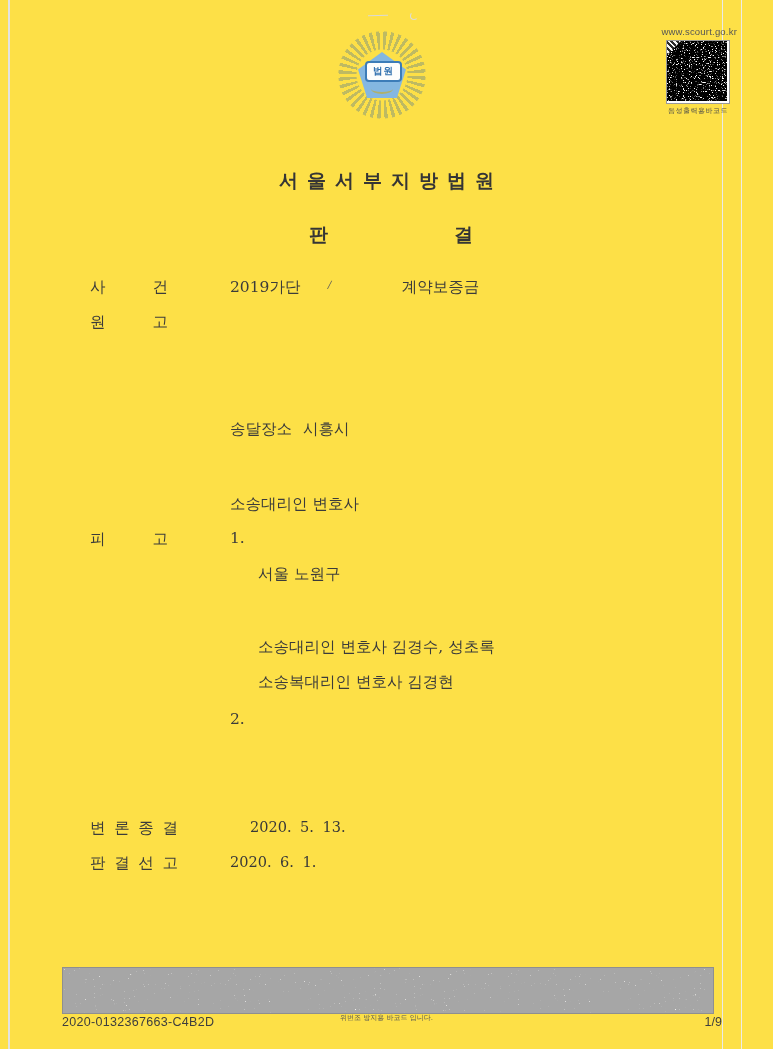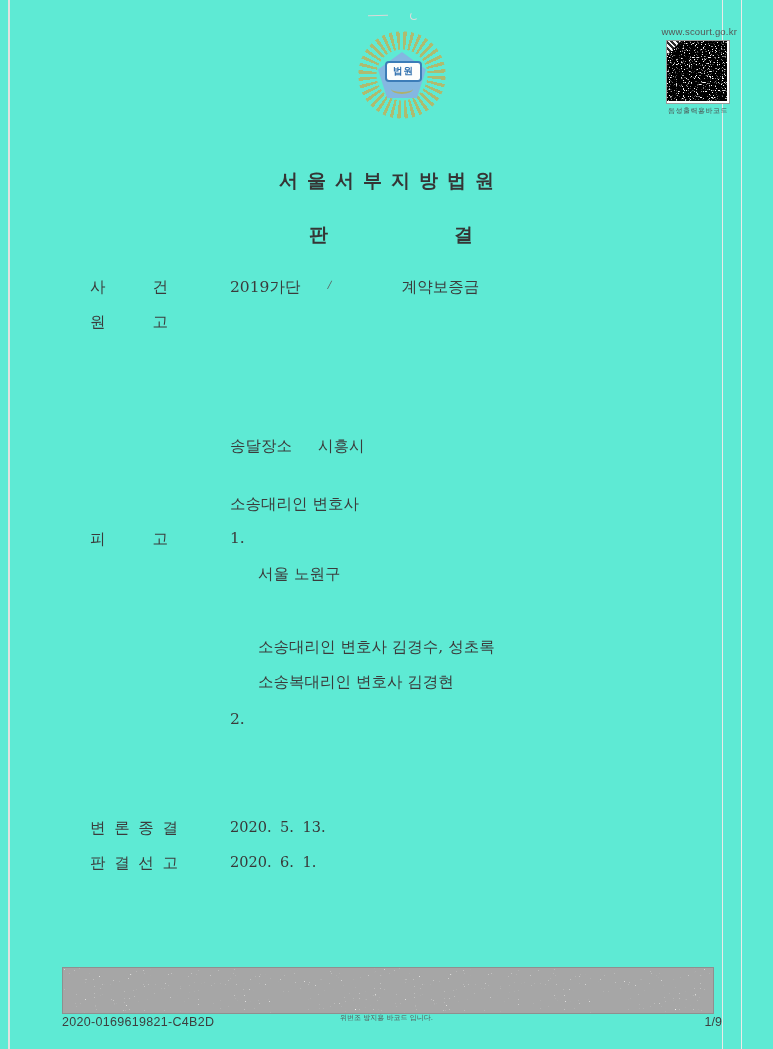--- a/index.html
+++ b/index.html
@@ -1,38 +1,38 @@
 <!DOCTYPE html>
 <html><head>
 <meta charset="utf-8">
 <style>
   html,body{margin:0;padding:0;background:#ffffff;}
   .page{
     position:relative;
     width:773px;height:1049px;
-    background:#5eead4;
+    background:#fde047;
     overflow:hidden;
     font-family:"DejaVu Serif","Liberation Serif",serif;
     color:#3b3b3b;
   }
   
   .scan-edge-left{position:absolute;left:8px;top:0;width:2px;height:1049px;background:#e2e2e0;}
   .scan-edge-r1{position:absolute;left:722px;top:0;width:1px;height:1049px;background:#eaeae8;}
   .scan-edge-r2{position:absolute;left:741px;top:0;width:1px;height:1049px;background:#edebe9;}
   .faint-mark1{position:absolute;left:368px;top:15px;width:20px;height:1px;background:#d9d9d7;transform:rotate(-2deg);}
   .faint-mark2{position:absolute;left:410px;top:12px;width:6px;height:6px;border:1px solid #dcdcda;border-right-color:transparent;border-top-color:transparent;border-radius:50%;}
 
   
   .site-url{position:absolute;right:36px;top:26px;font-family:"Liberation Sans",sans-serif;font-size:9.5px;color:#555;letter-spacing:.2px;}
   .qr-box{position:absolute;left:666px;top:40px;width:62px;height:62px;border:1px solid #9a9a9a;background:#fff;overflow:hidden;}
   .qr-corner{position:absolute;left:0;top:0;width:14px;height:14px;background:repeating-linear-gradient(45deg,#2a2a2a 0 2px,#f5f5f5 2px 4px);clip-path:polygon(0 0,100% 0,0 100%);}
   .qr-caption{position:absolute;left:656px;top:106px;width:84px;text-align:center;font-size:7px;color:#4a4a4a;letter-spacing:.5px;font-family:"DejaVu Sans",sans-serif;}
 
   
-  .emblem{position:absolute;left:356px;top:30px;width:94px;height:94px;}
+  .emblem{position:absolute;left:336px;top:30px;width:94px;height:94px;}
   .rays{position:absolute;left:2px;top:1px;width:88px;height:88px;border-radius:50%;
     background:repeating-conic-gradient(from 2deg,#b8b665 0deg 4.6deg,rgba(0,0,0,0) 4.6deg 10deg);
     -webkit-mask:radial-gradient(circle,transparent 0 25px,#000 26px 44px,transparent 45px);
     mask:radial-gradient(circle,transparent 0 25px,#000 26px 44px,transparent 45px);
     opacity:.9;}
   .pentagon{position:absolute;left:22px;top:22px;width:48px;height:46px;background:#84b7e1;
     clip-path:polygon(50% 0,100% 38%,81% 100%,19% 100%,0 38%);}
   .badge{position:absolute;left:29px;top:31px;width:33px;height:17px;background:#fdfdfc;border:2px solid #3c7cb8;border-radius:4px;
     display:flex;align-items:center;justify-content:center;
     font-family:"DejaVu Sans",sans-serif;font-size:9.5px;font-weight:bold;color:#2f6fae;letter-spacing:1px;}
@@ -46,21 +46,21 @@
 
   
   .lbl{position:absolute;left:90px;display:flex;justify-content:space-between;font-size:15.5px;color:#3b3b3b;}
   .lbl.w2{width:78px;}
   .lbl.w4{width:88px;}
   .val{position:absolute;left:230px;font-size:15.5px;color:#3b3b3b;}
   .indent{position:absolute;left:258px;font-size:15.5px;color:#3b3b3b;}
   .case-val{display:flex;align-items:flex-start;}
   .case-mark{font-size:10px;margin-top:2px;color:#5a5a5a;transform:skewX(-12deg);}
   .gap42{margin-left:42px;}
-  .gap26{margin-left:26px;}
+  .gap26{margin-left:11px;}
   .date-val{font-size:14.5px;word-spacing:4px;color:#383838;}
 
   
   .barcode-band{position:absolute;left:62px;top:967px;width:650px;height:45px;border:1px solid #8f8f8f;background:#fff;overflow:hidden;}
   .doc-id{position:absolute;left:62px;top:1015px;font-family:"Liberation Sans",sans-serif;font-size:12.5px;color:#3e3e3e;letter-spacing:.3px;}
   .barcode-note{position:absolute;left:0;right:0;top:1013px;text-align:center;font-size:7px;color:#555;font-family:"DejaVu Sans",sans-serif;}
   .page-center{position:absolute;left:0;right:0;top:1048px;text-align:center;font-size:17px;color:#3e3e3e;font-family:"Liberation Sans",sans-serif;word-spacing:2px;}
   .page-right{position:absolute;right:51px;top:1015px;font-family:"Liberation Sans",sans-serif;font-size:12.5px;color:#3e3e3e;word-spacing:1px;}
 </style>
 </head>
@@ -109,21 +109,21 @@
     <span>2019가단</span>
     <span class="case-mark">/</span>
     <span class="gap42">계약보증금</span>
   </div>
 
   <div class="lbl w2" style="top:312px;">
     <span>원</span>
     <span>고</span>
   </div>
 
-  <div class="val case-val" style="top:436px;">
+  <div class="val case-val" style="top:419px;">
     <span>송달장소</span>
     <span class="gap26">시흥시</span>
   </div>
 
   <div class="val" style="top:494px;">소송대리인 변호사</div>
 
   <div class="lbl w2" style="top:529px;">
     <span>피</span>
     <span>고</span>
   </div>
@@ -132,38 +132,38 @@
   <div class="indent" style="top:672px;">소송복대리인 변호사 김경현</div>
   <div class="indent" style="top:637px;">소송대리인 변호사 김경수, 성초록</div>
   <div class="val" style="top:710px;">2.</div>
 
   <div class="lbl w4" style="top:818px;">
     <span>변</span>
     <span>론</span>
     <span>종</span>
     <span>결</span>
   </div>
-  <div class="val date-val" style="top:819px;">2020. 5. 13.</div>
+  <div class="val date-val" style="top:819px;margin-left:20px;">2020. 5. 13.</div>
 
   <div class="lbl w4" style="top:853px;">
     <span>판</span>
     <span>결</span>
     <span>선</span>
     <span>고</span>
   </div>
   <div class="val date-val" style="top:854px;">2020. 6. 1.</div>
 
   <div class="barcode-band">
     <svg width="650" height="45">
       <filter id="bandNoise" x="0" y="0" width="100%" height="100%">
         <feTurbulence type="fractalNoise" baseFrequency="0.8" numOctaves="2" seed="5" stitchTiles="stitch"></feTurbulence>
         <feColorMatrix type="matrix" values="0 0 0 0 0.38  0 0 0 0 0.38  0 0 0 0 0.38  3 3 3 0 -2.2"></feColorMatrix>
       </filter>
       <rect width="650" height="45" fill="#f2f1ef"></rect>
       <rect width="650" height="45" filter="url(#bandNoise)"></rect>
     </svg>
   </div>
-  <div class="doc-id">2020-0169619821-C4B2D</div>
+  <div class="doc-id">2020-0132367663-C4B2D</div>
   <div class="barcode-note">위변조 방지용 바코드 입니다.</div>
   <div class="page-center">1 / 9</div>
   <div class="page-right">1/9</div>
 
 </div>
 
 </body></html>

